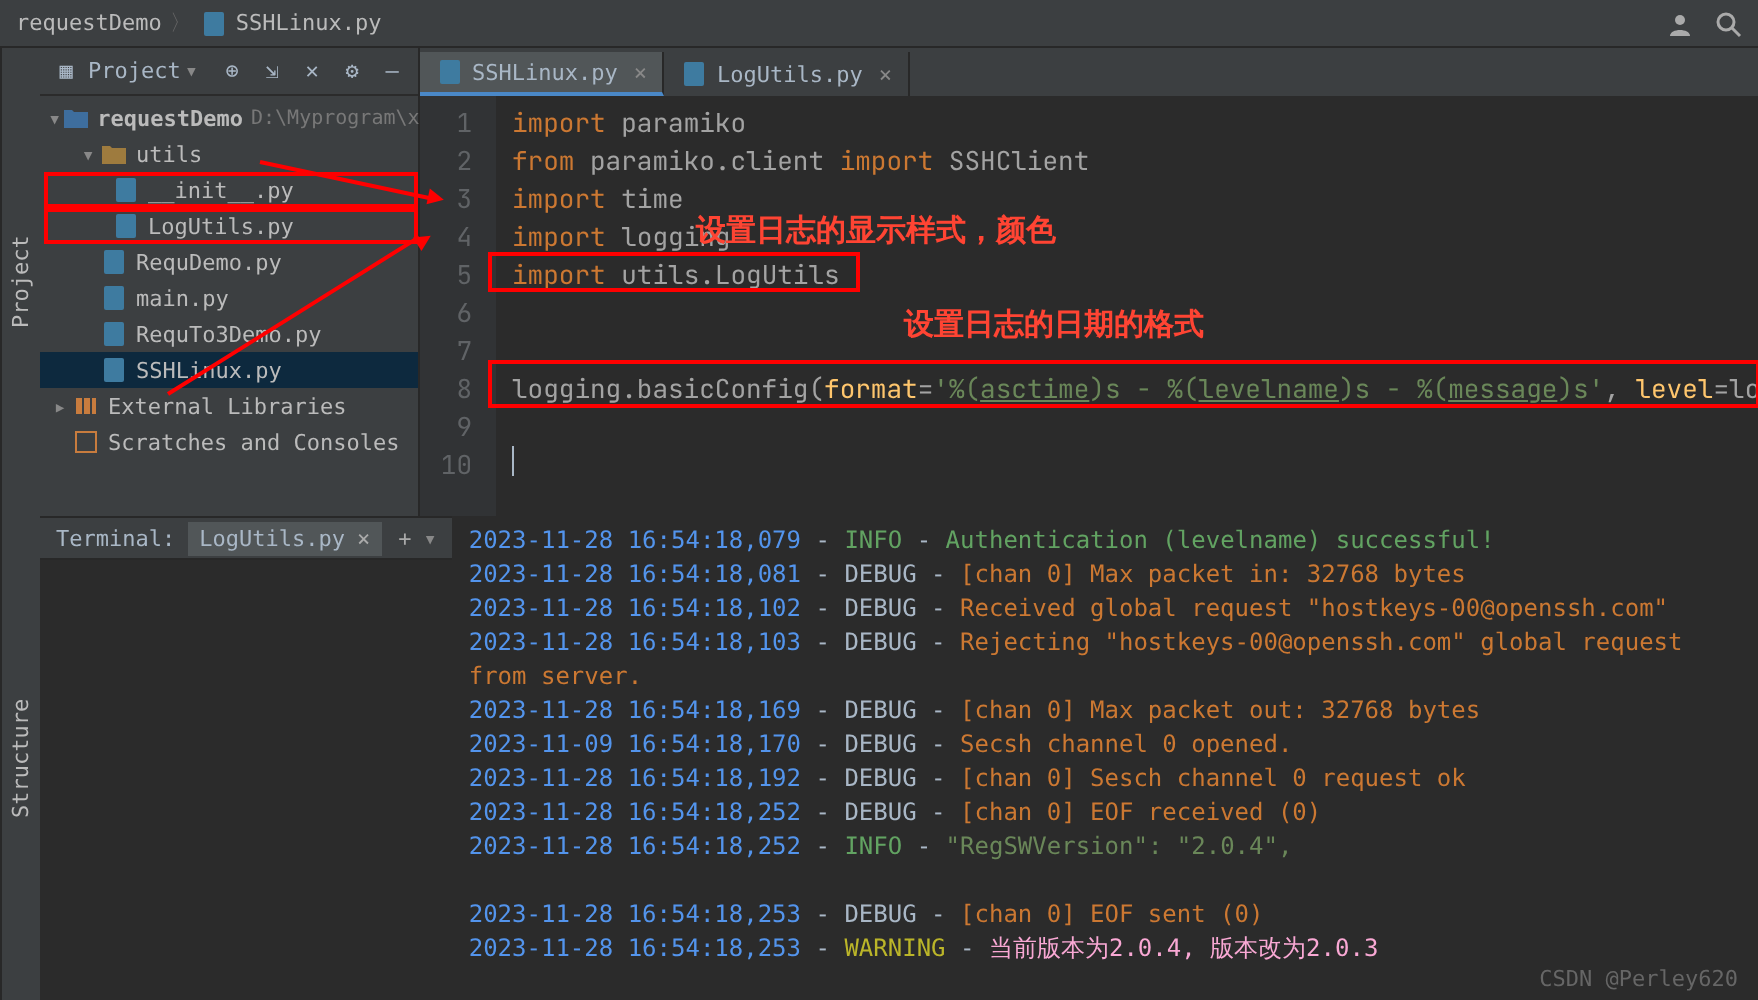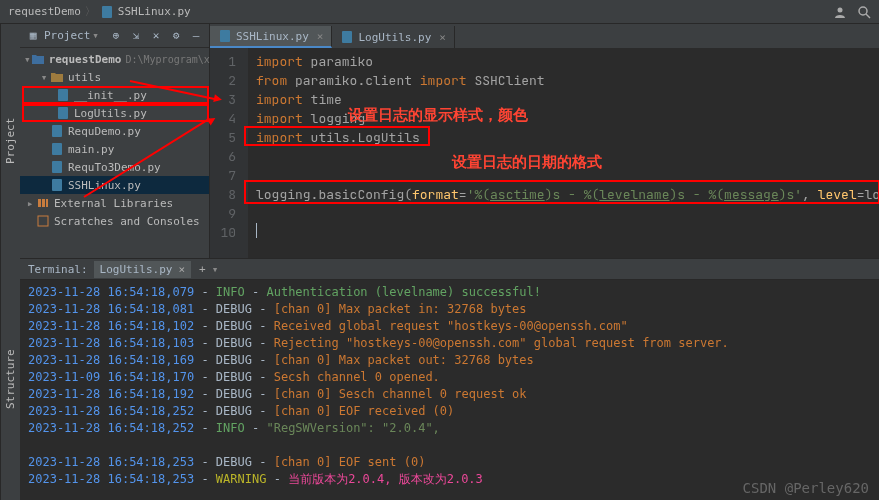--- a/index.html
+++ b/index.html
@@ -35,33 +35,33 @@
 .code { flex: 1; padding: 4px 8px; position: relative; }
 .code-line { height: 19px; line-height: 19px; white-space: pre; }
 .kw { color: #cc7832; }
 .str { color: #6a8759; }
 .fn { color: #ffc66d; }
 .ident { color: #a3a3a3; }
 .und { text-decoration: underline; text-decoration-color: #6a8759; }
 .annotation-red { color: #ff4433; font-size: 15px; font-weight: bold; position: absolute; }
 .terminal-panel { height: 242px; background: #2b2b2b; display: flex; }
 .side-label2 { width: 20px; background: #3c3f41; writing-mode: vertical-lr; transform: rotate(180deg); display: flex; align-items: center; justify-content: center; font-size: 11px; color: #bbbbbb; border-right: 1px solid #282828; }
-.term-content { flex: 1; display: flex; flex-direction: column; }
+.term-content { flex: 1; display: flex; }
 .term-header { height: 22px; background: #3c3f41; display: flex; align-items: center; padding: 0 8px; border-top: 1px solid #282828; border-bottom: 1px solid #282828; font-size: 11px; }
 .term-tab { background: #515658; padding: 2px 6px; margin-left: 6px; display: inline-flex; align-items: center; }
 .term-body { flex: 1; padding: 4px 8px; font-family: "Consolas",monospace; font-size: 12px; line-height: 17px; overflow: hidden; }
 .log-ts { color: #5394ec; }
 .log-info { color: #62a362; }
 .log-debug { color: #a9b7c6; }
 .log-warn { color: #bbb529; font-weight: normal; }
 .log-msg { color: #cc7832; }
 .log-msg-info { color: #62a362; }
 .log-str { color: #6a8759; }
-.log-msg-warn { color: #ec4899; }
-.watermark { position: absolute; bottom: 4px; right: 10px; font-size: 14px; color: #666; }
+.log-msg-warn { color: #f9a8d4; }
+.watermark { position: absolute; bottom: 4px; right: 10px; font-size: 11px; color: #666; }
 svg.fi { width: 14px; height: 14px; }
 .red-rect-overlay { position: absolute; border: 2px solid #ff0000; pointer-events: none; }
 </style>
 </head>
 <body>
 
 <div class="top-bar">
   <div class="breadcrumb">
     <span>requestDemo</span>
     <span class="bc-sep">〉</span>

